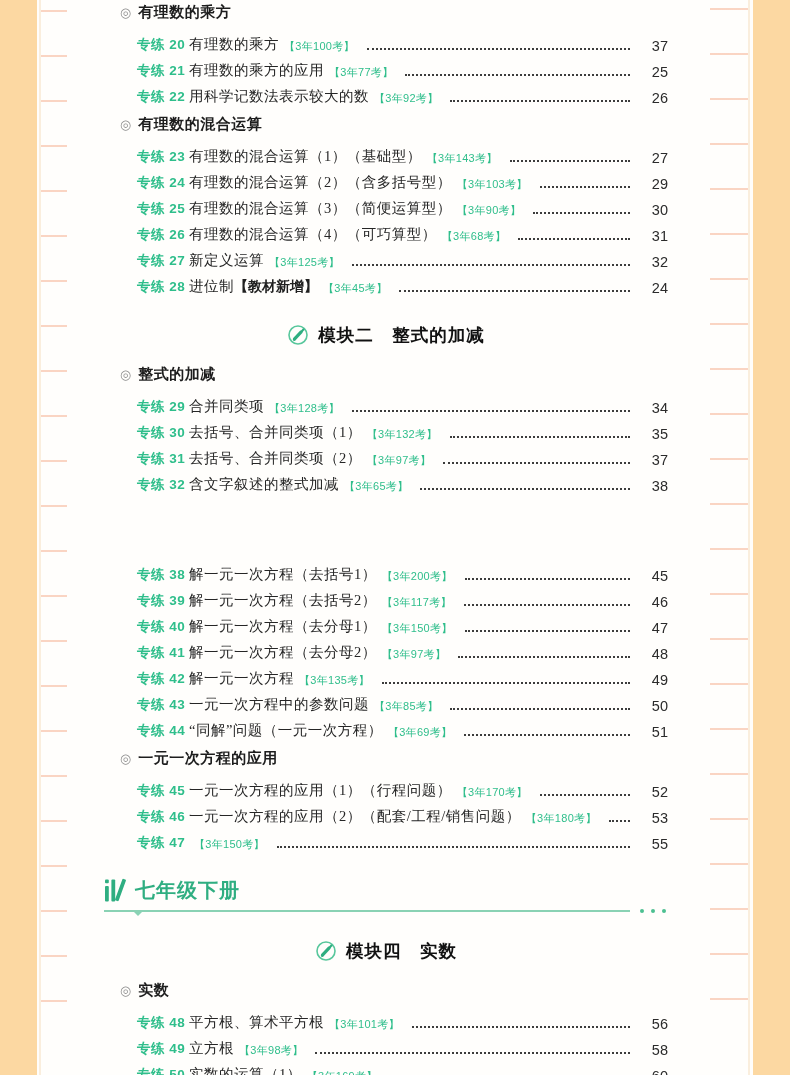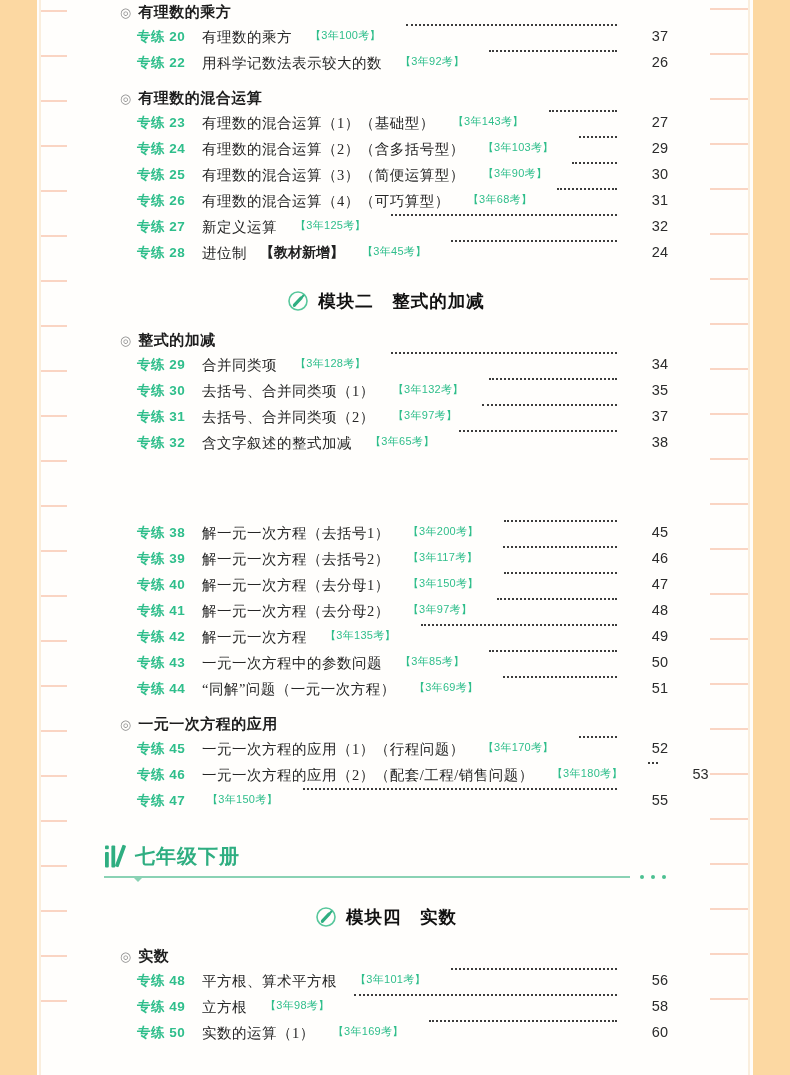--- a/index.html
+++ b/index.html
@@ -25,29 +25,29 @@
   .ticks.right { right:42px; width:38px; background-position:0 -35px; }
 
   
   #toc { position:absolute; left:104px; width:564px; top:0; padding-top:2px; z-index:2; }
 
   .sec { display:flex; align-items:center; margin-top:8px; margin-bottom:6px; padding-left:16px; height:20px; }
   .sec:first-child { margin-top:0; }
   .sec-bullet { color:#8f8f8f; font-size:13px; margin-right:7px; line-height:1; }
   .sec-label { font-size:15px; font-weight:bold; color:#1d1d1d; letter-spacing:0.5px; }
 
-  .row { display:flex; align-items:flex-start; height:26px; padding-left:33px;gap:13px; }
+  .row { display:flex; align-items:flex-end; height:26px; padding-left:33px; }
   .num { color:#2fbe8b; font-size:13.5px; font-weight:bold; width:52px; flex:none; letter-spacing:0.5px; }
   .title { font-family:"Liberation Serif", serif; font-size:14.5px; color:#262626; letter-spacing:0.5px; white-space:nowrap; }
   .tag { font-family:"Liberation Serif", serif; font-size:14px; font-weight:bold; color:#202020; white-space:nowrap; }
   .exam { color:#2fbe8b; font-size:11px; margin-left:5px; white-space:nowrap; letter-spacing:0.3px; }
   .leader { flex:1; border-bottom:2px dotted #3c3c3c; transform:translateY(-4px); margin:0 8px 0 12px; min-width:10px; }
   .pagenum { width:30px; flex:none; text-align:right; font-size:14.5px; color:#2b2b2b; }
 
-  .module { display:flex; align-items:center; justify-content:center; margin-top:16px; height:30px; }
+  .module { display:flex; align-items:center; justify-content:center; margin-top:24px; height:30px; }
   .mod-icon { width:22px; height:22px; margin-right:9px; flex:none; }
   .mod-icon svg { display:block; }
   .mod-label { font-size:17.5px; font-weight:bold; color:#111; letter-spacing:1px; }
 
   .grade { margin-top:24px; }
   .grade-top { display:flex; align-items:flex-end; height:26px; }
   .grade-icon { width:23px; height:24px; margin-right:8px; flex:none; }
   .grade-icon svg { display:block; }
   .grade-label { font-size:20px; font-weight:bold; color:#2fae81; letter-spacing:1px; line-height:24px; }
   .grade-rule { position:relative; display:flex; align-items:center; margin-top:6px; height:6px; }
@@ -78,20 +78,28 @@
     <span class="sec-bullet">◎</span>
     <span class="sec-label">有理数的乘方</span>
   </div>
     <div class="row">
     <span class="num">专练 20</span>
     <span class="title">有理数的乘方</span>
 
     <span class="exam">【3年100考】</span>
     <span class="leader"></span>
     <span class="pagenum">37</span>
+  </div>
+    <div class="row">
+    <span class="num">专练 21</span>
+    <span class="title">有理数的乘方的应用</span>
+
+    <span class="exam">【3年77考】</span>
+    <span class="leader"></span>
+    <span class="pagenum">25</span>
   </div>
     <div class="row">
     <span class="num">专练 22</span>
     <span class="title">用科学记数法表示较大的数</span>
 
     <span class="exam">【3年92考】</span>
     <span class="leader"></span>
     <span class="pagenum">26</span>
   </div>
     <div class="sec">

